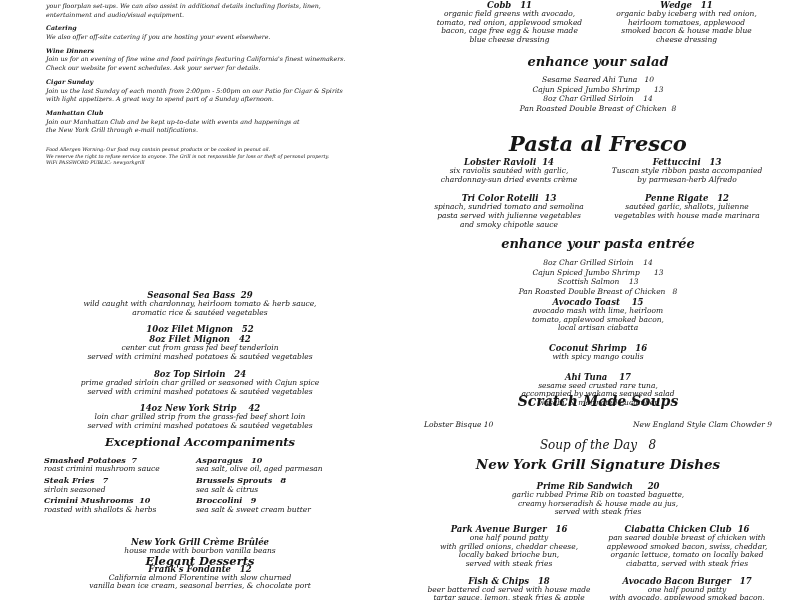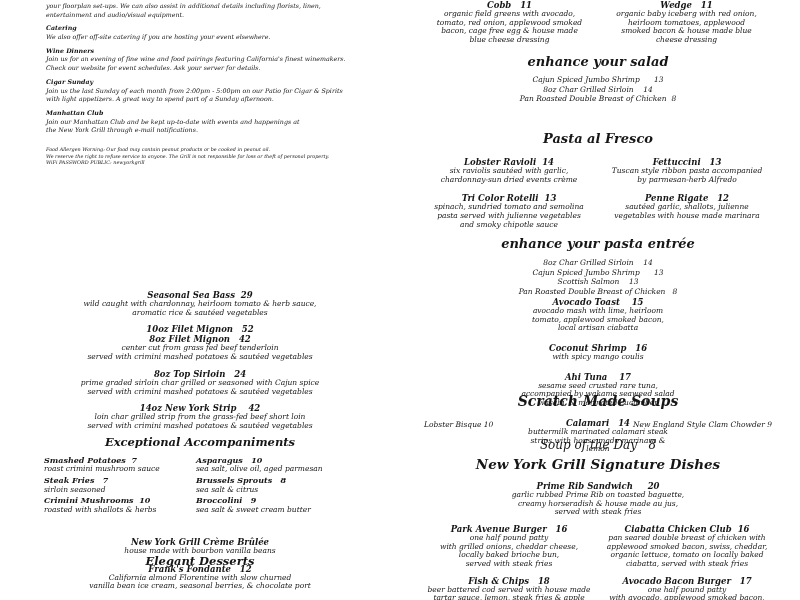--- a/index.html
+++ b/index.html
@@ -37,21 +37,21 @@
 
   
   .h-dessert { left:40px; top:518px; width:320px; font-size:11.5px;margin-top:36px; }
   .desserts { left:40px; top:537px; width:320px; }
   .desserts .mi { margin-bottom:8px; }
 
   
   .grid-salads { left:424px; top:0px; width:348px; display:grid; grid-template-columns:1fr 1fr; column-gap:6px; text-align:center; }
   .h-enh-salad { left:424px; top:54px; width:348px; font-size:13px; }
   .list-enh-salad { left:424px; top:75px; width:348px; font-size:7.5px; line-height:1.27; }
-  .h-pasta { left:424px; top:131px; width:348px; font-size:13px; }
+  .h-pasta { left:424px; top:131px; width:348px; font-size:21px; }
   .grid-pasta { left:424px; top:157px; width:348px; display:grid; grid-template-columns:1fr 1fr; column-gap:8px; text-align:center; }
   .grid-pasta .mi { margin-bottom:9px; }
   .h-enh-pasta { left:424px; top:236px; width:348px; font-size:13px; }
   .list-enh-pasta { left:424px; top:258px; width:348px; font-size:7.5px; line-height:1.27; }
   .grid-apps { left:424px; top:297px; width:348px; display:grid; grid-template-columns:1fr; column-gap:8px; text-align:center; }
   .grid-apps .mi { margin-bottom:10px; }
   .h-soups { left:424px; top:393px; width:348px; font-size:14px; }
   .soups-row { left:424px; top:420px; width:348px; display:flex; justify-content:space-between; gap:38px; font-size:7.5px; }
   .soup-day { left:424px; top:438px; width:348px; font-size:12px; }
   .h-sig { left:424px; top:456px; width:348px; font-size:13.5px; }
@@ -190,20 +190,21 @@
       <div class="md">organic baby iceberg with red onion,
 heirloom tomatoes,  applewood
 smoked bacon &amp; house made blue
 cheese dressing</div>
     </div>
   </div>
 
 <div class="abs h-enh-salad center heading">enhance your salad</div>
 <div class="abs list-enh-salad center">
 
+    <div class="enh-line">Sesame Seared Ahi Tuna&nbsp;&nbsp;&nbsp;10</div>
 
     <div class="enh-line">Cajun Spiced Jumbo Shrimp&nbsp;&nbsp;&nbsp;&nbsp;&nbsp;&nbsp;13</div>
 
     <div class="enh-line">8oz Char Grilled Sirloin&nbsp;&nbsp;&nbsp;&nbsp;14</div>
 
     <div class="enh-line">Pan Roasted Double Breast of Chicken&nbsp;&nbsp;8</div>
   </div>
 
 <div class="abs h-pasta center heading">Pasta al Fresco</div>
 <div class="abs grid-pasta">
@@ -260,26 +261,20 @@
       <div class="md">with spicy mango coulis</div>
     </div>
 
     <div class="mi">
       <div class="mt">Ahi Tuna&nbsp;&nbsp;&nbsp;&nbsp;17</div>
       <div class="md">sesame seed crusted rare tuna,
 accompanied by wakame seaweed salad
 wasabi, &amp; marinated cucumber</div>
     </div>
 
-    <div class="mi">
-      <div class="mt">Calamari&nbsp;&nbsp;&nbsp;14</div>
-      <div class="md">buttermilk marinated calamari steak
-strips with house made marinara &amp;
-lemon</div>
-    </div>
   </div>
 
 <div class="abs h-soups center heading">Scratch Made Soups</div>
 <div class="abs soups-row">
 
     <div class="soup">Lobster Bisque 10</div>
 
     <div class="soup">New England Style Clam Chowder 9</div>
   </div>
 <div class="abs soup-day center">Soup of the Day&nbsp;&nbsp;&nbsp;8</div>

